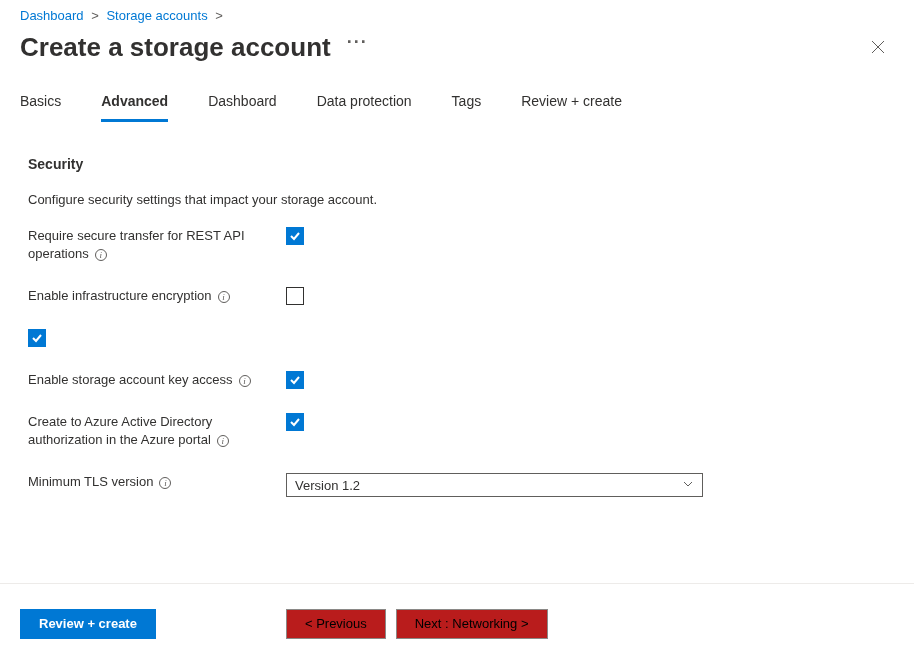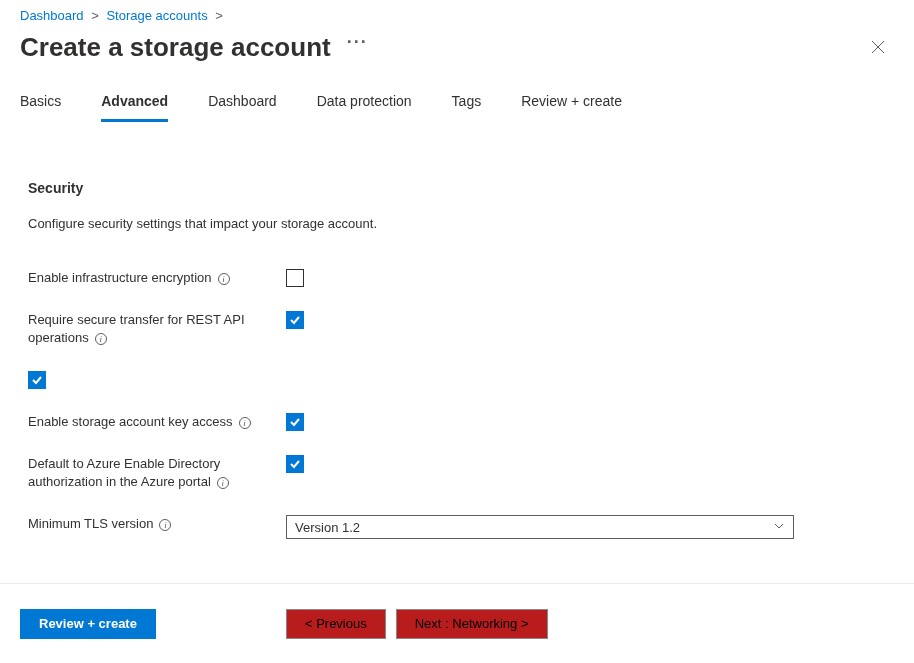--- a/index.html
+++ b/index.html
@@ -94,26 +94,25 @@
     }
     .content-wrapper::-webkit-scrollbar-button {
       background: #f1f1f1;
       height: 17px;
       display: block;
     }
     .section-title {
       font-size: 14px;
       font-weight: 700;
       margin-bottom: 20px;
-      margin-top: 24px;
     }
     .section-desc {
       font-size: 13px;
       color: #323130;
-      margin-bottom: 38px;
+      margin-bottom: 20px;
     }
     .form-row {
       display: flex;
       align-items: flex-start;
       margin-bottom: 24px;
     }
     .form-label {
       width: 258px;
       flex-shrink: 0;
       font-size: 13px;
@@ -157,21 +156,21 @@
     }
     .checkbox.checked svg {
       display: block;
     }
     .checkbox svg {
       display: none;
       width: 12px;
       height: 12px;
     }
     .select {
-      width: 508px;
+      width: 417px;
       height: 24px;
       border: 1px solid #605e5c;
       padding: 2px 8px;
       font-size: 13px;
       background: #fff;
       display: flex;
       align-items: center;
       justify-content: space-between;
       cursor: pointer;
     }
@@ -240,60 +239,60 @@
   <div class="tab">Tags</div>
   <div class="tab">Review + create</div>
 </div>
 
 <div class="content-wrapper">
   <div class="section-title">Security</div>
   <div class="section-desc">Configure security settings that impact your storage account.</div>
 
   <div class="form-row">
     <div class="form-label">
-      <span><span class="label-text">Enable infrastructure encryption</span><span class="info-icon">i</span></span>
-    </div>
-    <div class="checkbox">
-      
-    </div>
-  </div>
-
-  <div class="form-row">
-    <div class="form-label">
       <span><span class="label-text">Require secure transfer for REST API operations</span><span class="info-icon">i</span></span>
     </div>
     <div class="checkbox checked">
       <svg viewBox="0 0 12 12">
           <path d="M2 6 L5 9 L10 3" stroke="#fff" stroke-width="2" fill="none"></path>
         </svg>
     </div>
   </div>
 
   <div class="form-row">
+    <div class="form-label">
+      <span><span class="label-text">Enable infrastructure encryption</span><span class="info-icon">i</span></span>
+    </div>
+    <div class="checkbox">
+      
+    </div>
+  </div>
+
+  <div class="form-row">
     <div class="checkbox checked">
       <svg viewBox="0 0 12 12">
           <path d="M2 6 L5 9 L10 3" stroke="#fff" stroke-width="2" fill="none"></path>
         </svg>
     </div>
   </div>
 
   <div class="form-row">
     <div class="form-label">
       <span><span class="label-text">Enable storage account key access</span><span class="info-icon">i</span></span>
     </div>
     <div class="checkbox checked">
       <svg viewBox="0 0 12 12">
           <path d="M2 6 L5 9 L10 3" stroke="#fff" stroke-width="2" fill="none"></path>
         </svg>
     </div>
   </div>
 
   <div class="form-row">
     <div class="form-label">
-      <span><span class="label-text">Default to Azure Enable Directory authorization in the Azure portal</span><span class="info-icon">i</span></span>
+      <span><span class="label-text">Create to Azure Active Directory authorization in the Azure portal</span><span class="info-icon">i</span></span>
     </div>
     <div class="checkbox checked">
       <svg viewBox="0 0 12 12">
           <path d="M2 6 L5 9 L10 3" stroke="#fff" stroke-width="2" fill="none"></path>
         </svg>
     </div>
   </div>
 
   <div class="form-row">
     <div class="form-label">

